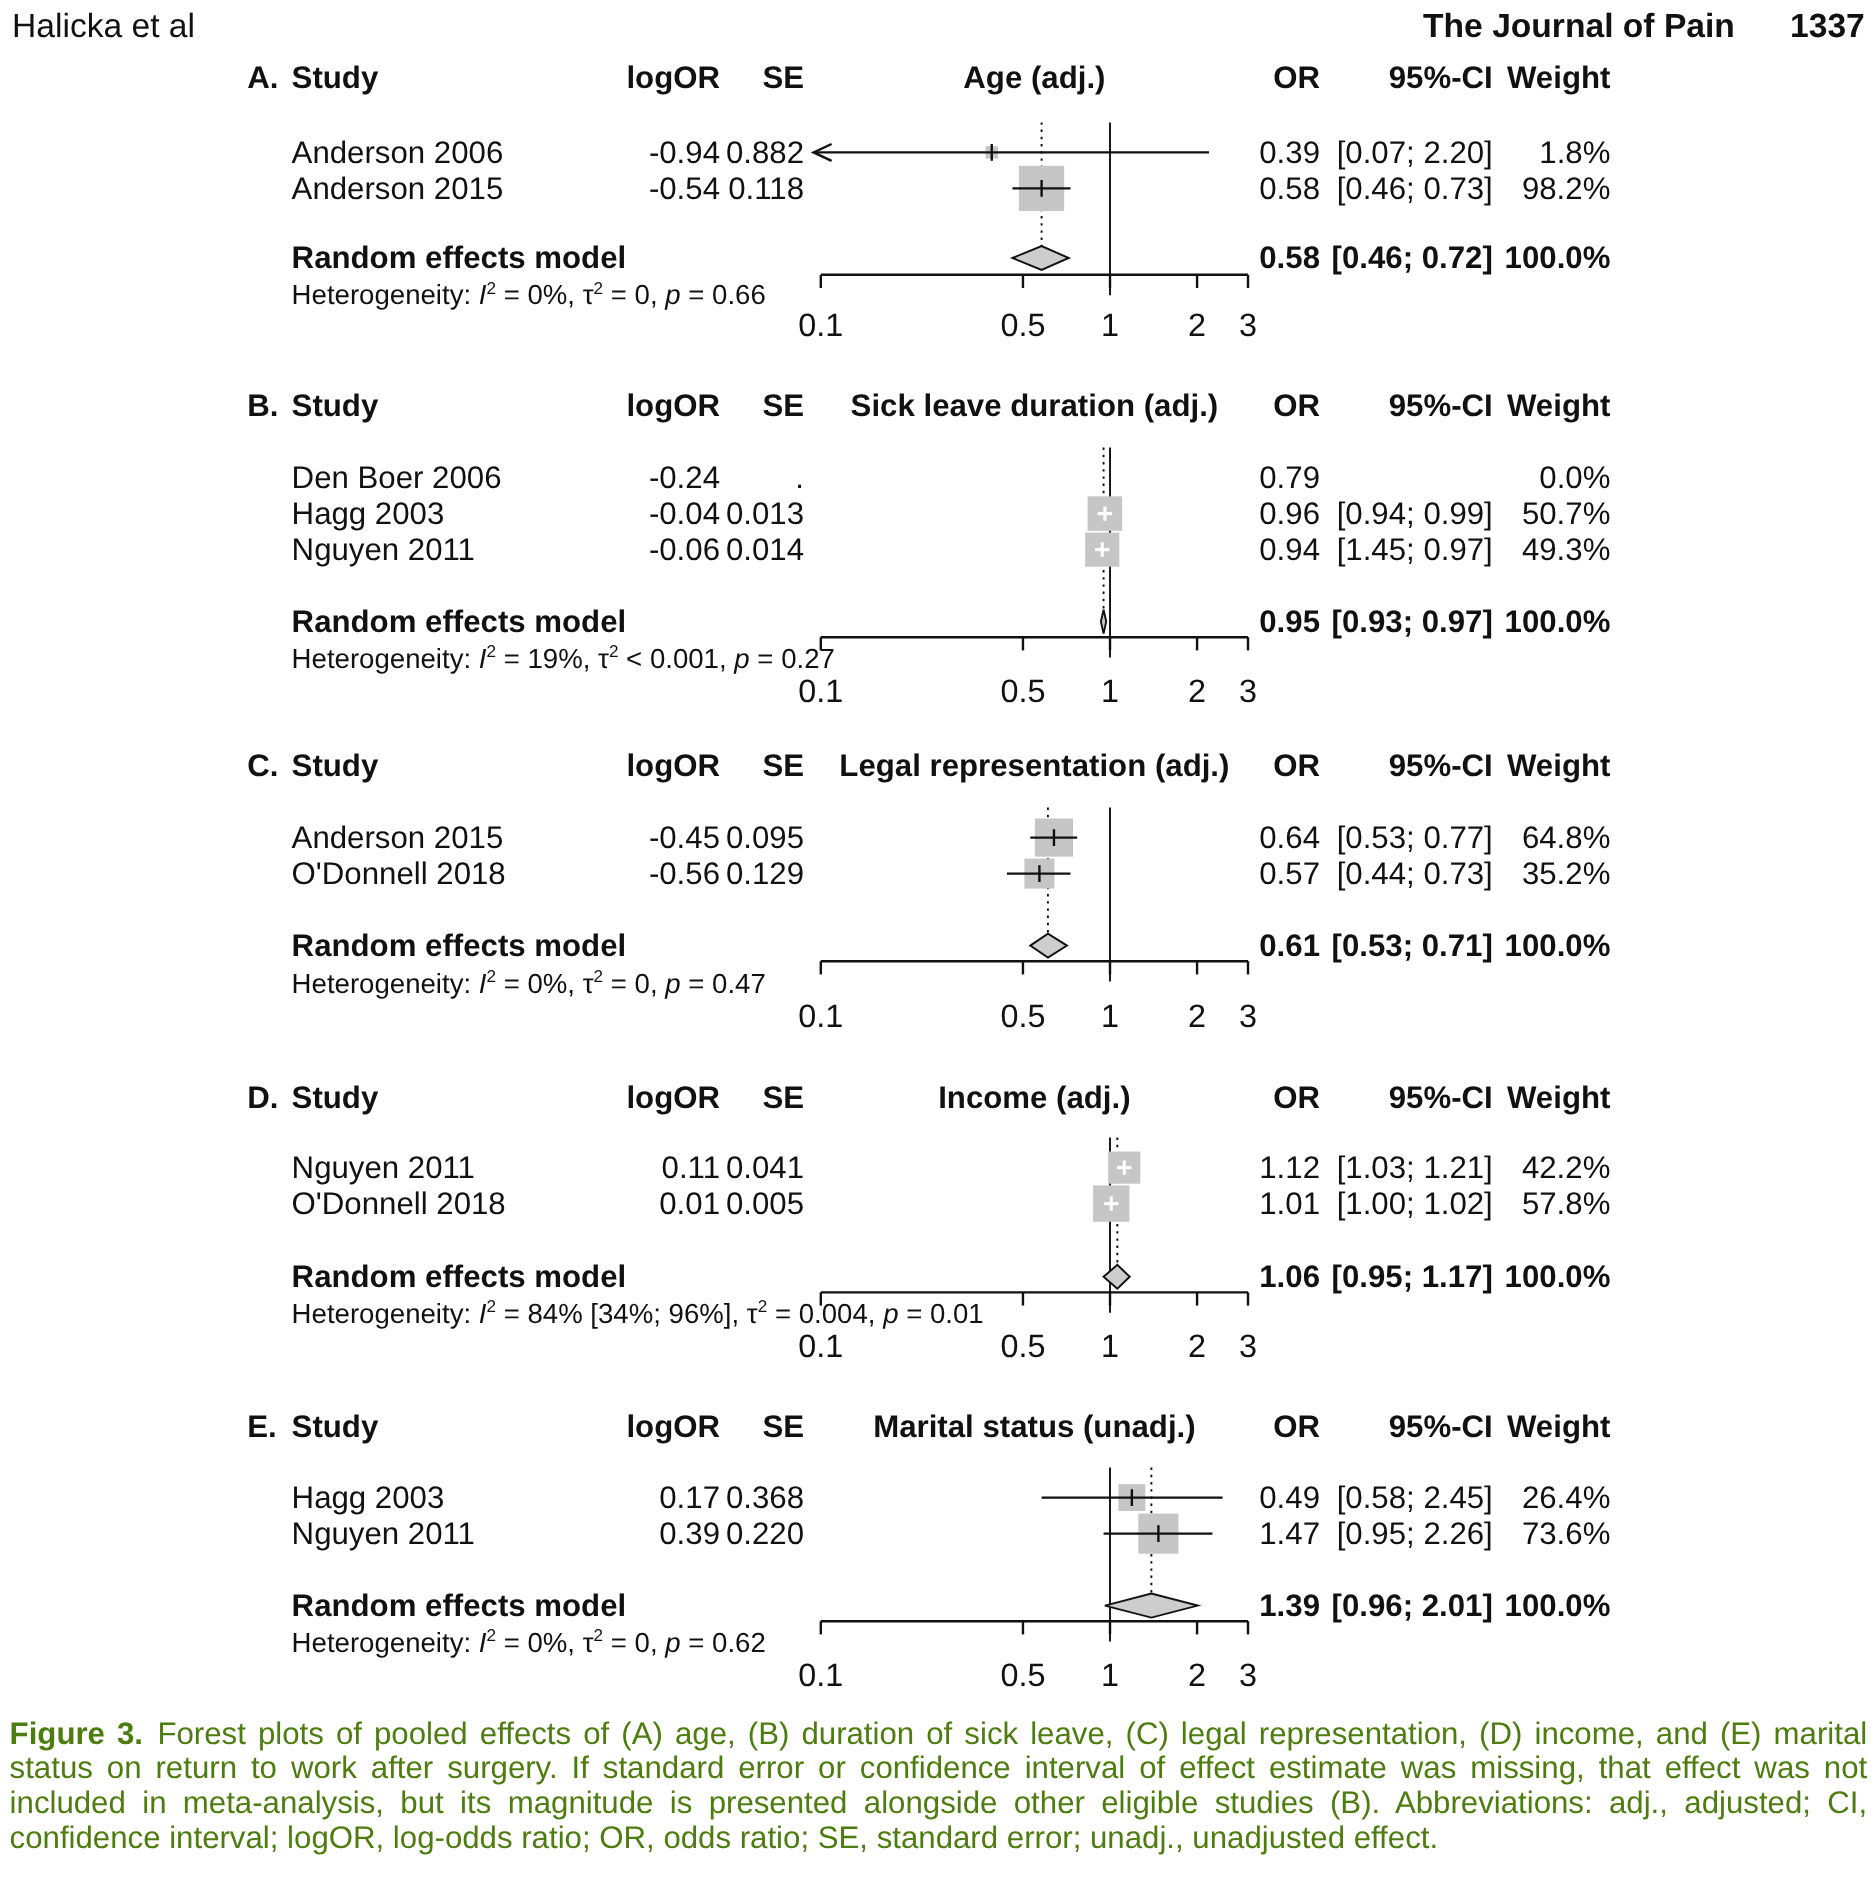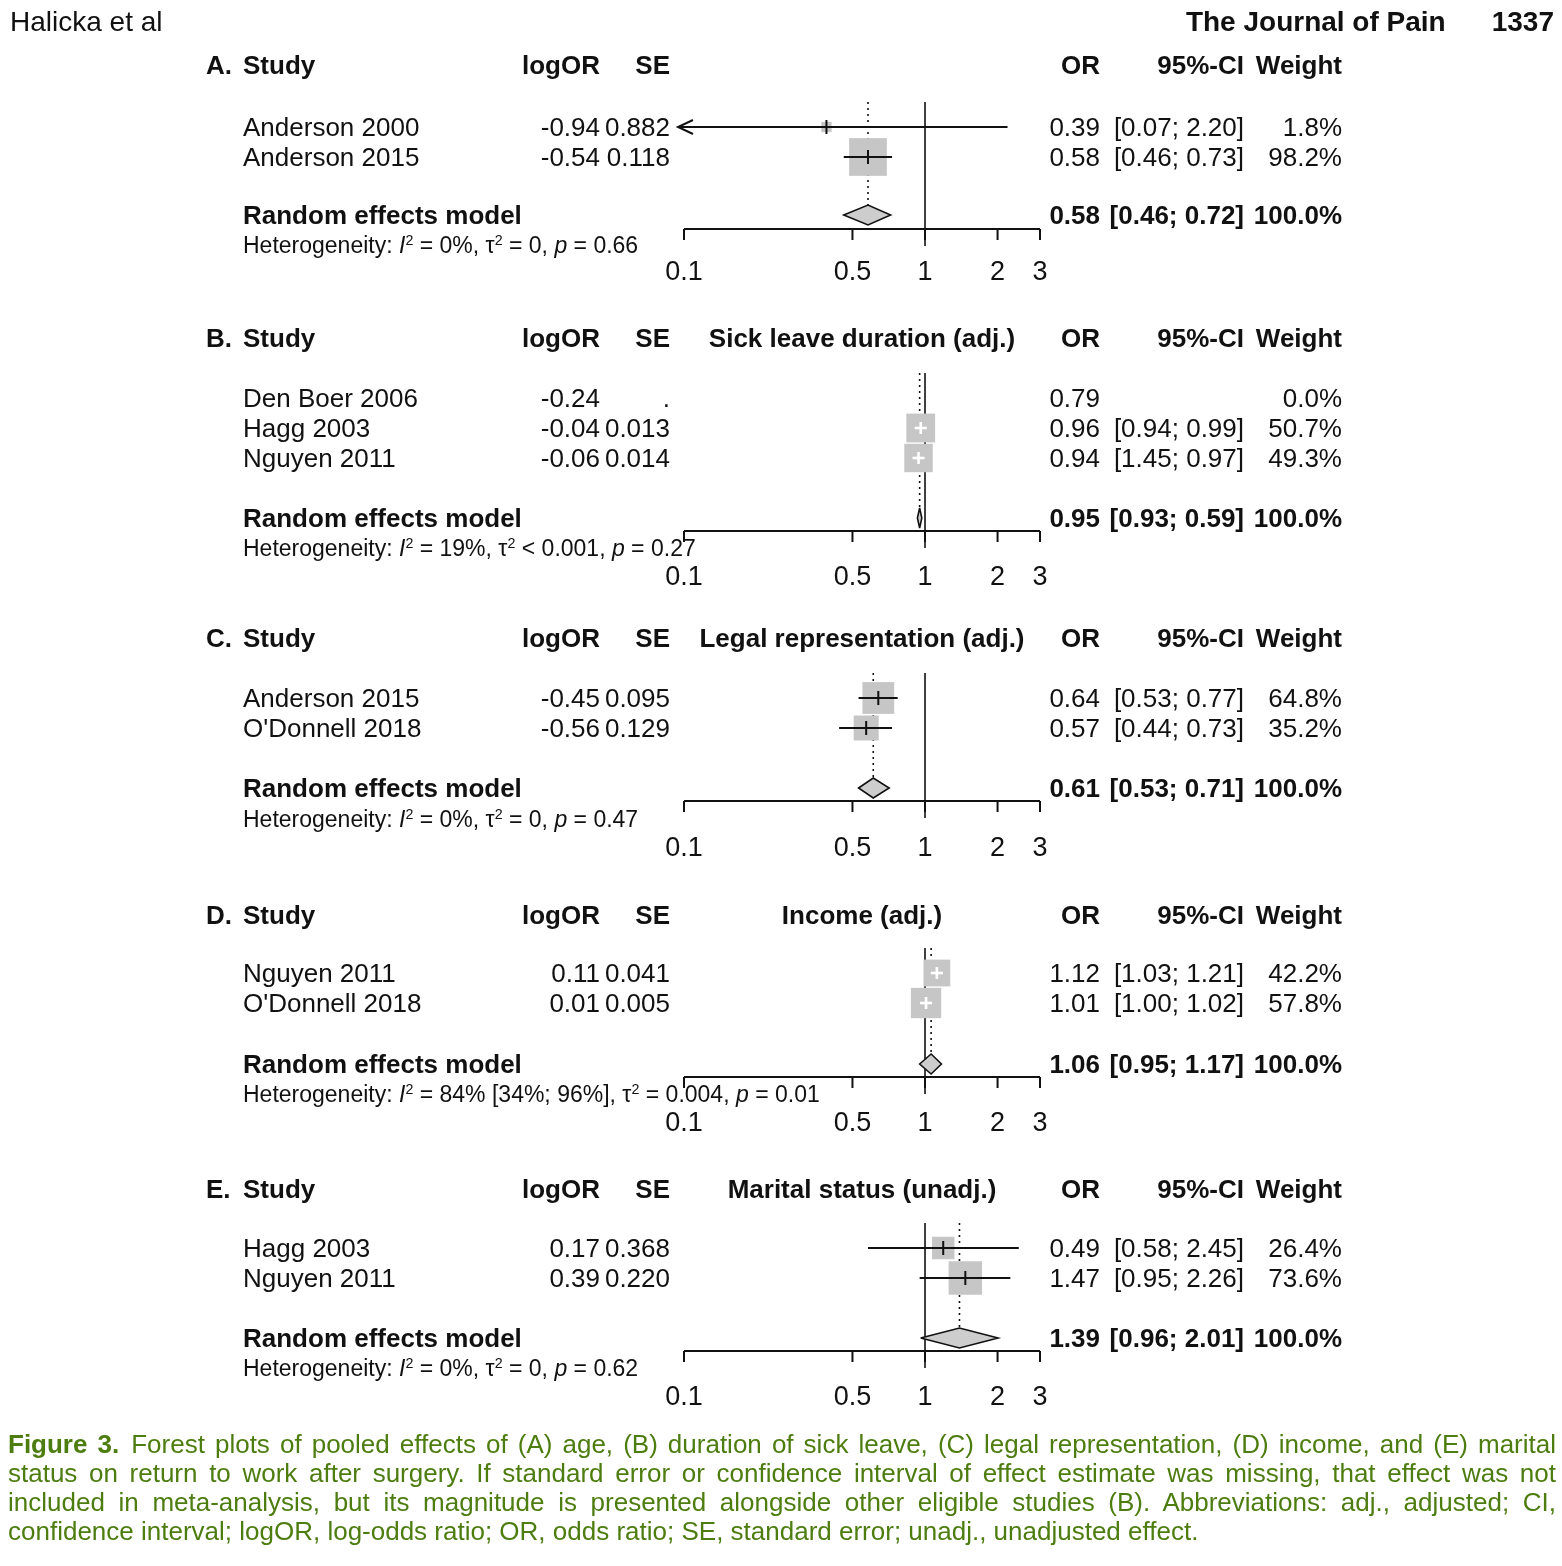--- a/index.html
+++ b/index.html
@@ -135,24 +135,25 @@
       <line x1="1040" y1="1351" x2="1040" y2="1362" stroke="#111111" stroke-width="2"></line>
       <text x="1040" y="1405" text-anchor="middle" font-size="27" fill="#111">3</text>
     </svg>
 
   <div id="panels">
       <div class="panel">
         <div class="txt b" style="top: 65px; left: 206px;">A.</div>
         <div class="txt b" style="top: 65px; left: 243px;">Study</div>
         <div class="txt b" style="top: 65px; left: 450px; width: 150px; text-align: right;">logOR</div>
         <div class="txt b" style="top: 65px; left: 590px; width: 80px; text-align: right;">SE</div>
+        <div class="txt b" style="top: 65px; left: 632px; width: 460px; text-align: center;">Age (adj.)</div>
         <div class="txt b" style="top: 65px; left: 1010px; width: 90px; text-align: right;">OR</div>
         <div class="txt b" style="top: 65px; left: 1074px; width: 170px; text-align: right;">95%-CI</div>
         <div class="txt b" style="top: 65px; left: 1232px; width: 110px; text-align: right;">Weight</div>
-        <div class="txt" style="top: 127px; left: 243px;">Anderson 2000</div>
+        <div class="txt" style="top: 127px; left: 243px;">Anderson 2006</div>
         <div class="txt" style="top: 127px; left: 450px; width: 150px; text-align: right;">-0.94</div>
         <div class="txt" style="top: 127px; left: 590px; width: 80px; text-align: right;">0.882</div>
         <div class="txt" style="top: 127px; left: 1010px; width: 90px; text-align: right;">0.39</div>
         <div class="txt" style="top: 127px; left: 1054px; width: 190px; text-align: right;">[0.07; 2.20]</div>
         <div class="txt" style="top: 127px; left: 1232px; width: 110px; text-align: right;">1.8%</div>
         <div class="txt" style="top: 157px; left: 243px;">Anderson 2015</div>
         <div class="txt" style="top: 157px; left: 450px; width: 150px; text-align: right;">-0.54</div>
         <div class="txt" style="top: 157px; left: 590px; width: 80px; text-align: right;">0.118</div>
         <div class="txt" style="top: 157px; left: 1010px; width: 90px; text-align: right;">0.58</div>
         <div class="txt" style="top: 157px; left: 1054px; width: 190px; text-align: right;">[0.46; 0.73]</div>
@@ -184,21 +185,21 @@
         <div class="txt" style="top: 428px; left: 1054px; width: 190px; text-align: right;">[0.94; 0.99]</div>
         <div class="txt" style="top: 428px; left: 1232px; width: 110px; text-align: right;">50.7%</div>
         <div class="txt" style="top: 458px; left: 243px;">Nguyen 2011</div>
         <div class="txt" style="top: 458px; left: 450px; width: 150px; text-align: right;">-0.06</div>
         <div class="txt" style="top: 458px; left: 590px; width: 80px; text-align: right;">0.014</div>
         <div class="txt" style="top: 458px; left: 1010px; width: 90px; text-align: right;">0.94</div>
         <div class="txt" style="top: 458px; left: 1054px; width: 190px; text-align: right;">[1.45; 0.97]</div>
         <div class="txt" style="top: 458px; left: 1232px; width: 110px; text-align: right;">49.3%</div>
         <div class="txt b" style="top: 518px; left: 243px;">Random effects model</div>
         <div class="txt b" style="top: 518px; left: 1010px; width: 90px; text-align: right;">0.95</div>
-        <div class="txt b" style="top: 518px; left: 1054px; width: 190px; text-align: right;">[0.93; 0.59]</div>
+        <div class="txt b" style="top: 518px; left: 1054px; width: 190px; text-align: right;">[0.93; 0.97]</div>
         <div class="txt b" style="top: 518px; left: 1232px; width: 110px; text-align: right;">100.0%</div>
         <div class="txt" style="top: 549px; left: 243px; font-size: 23px;">Heterogeneity: <i>I</i><sup>2</sup> = 19%, τ<sup>2</sup> &lt; 0.001, <i>p</i> = 0.27</div>
       </div>
       <div class="panel">
         <div class="txt b" style="top: 638px; left: 206px;">C.</div>
         <div class="txt b" style="top: 638px; left: 243px;">Study</div>
         <div class="txt b" style="top: 638px; left: 450px; width: 150px; text-align: right;">logOR</div>
         <div class="txt b" style="top: 638px; left: 590px; width: 80px; text-align: right;">SE</div>
         <div class="txt b" style="top: 638px; left: 632px; width: 460px; text-align: center;">Legal representation (adj.)</div>
         <div class="txt b" style="top: 638px; left: 1010px; width: 90px; text-align: right;">OR</div>

